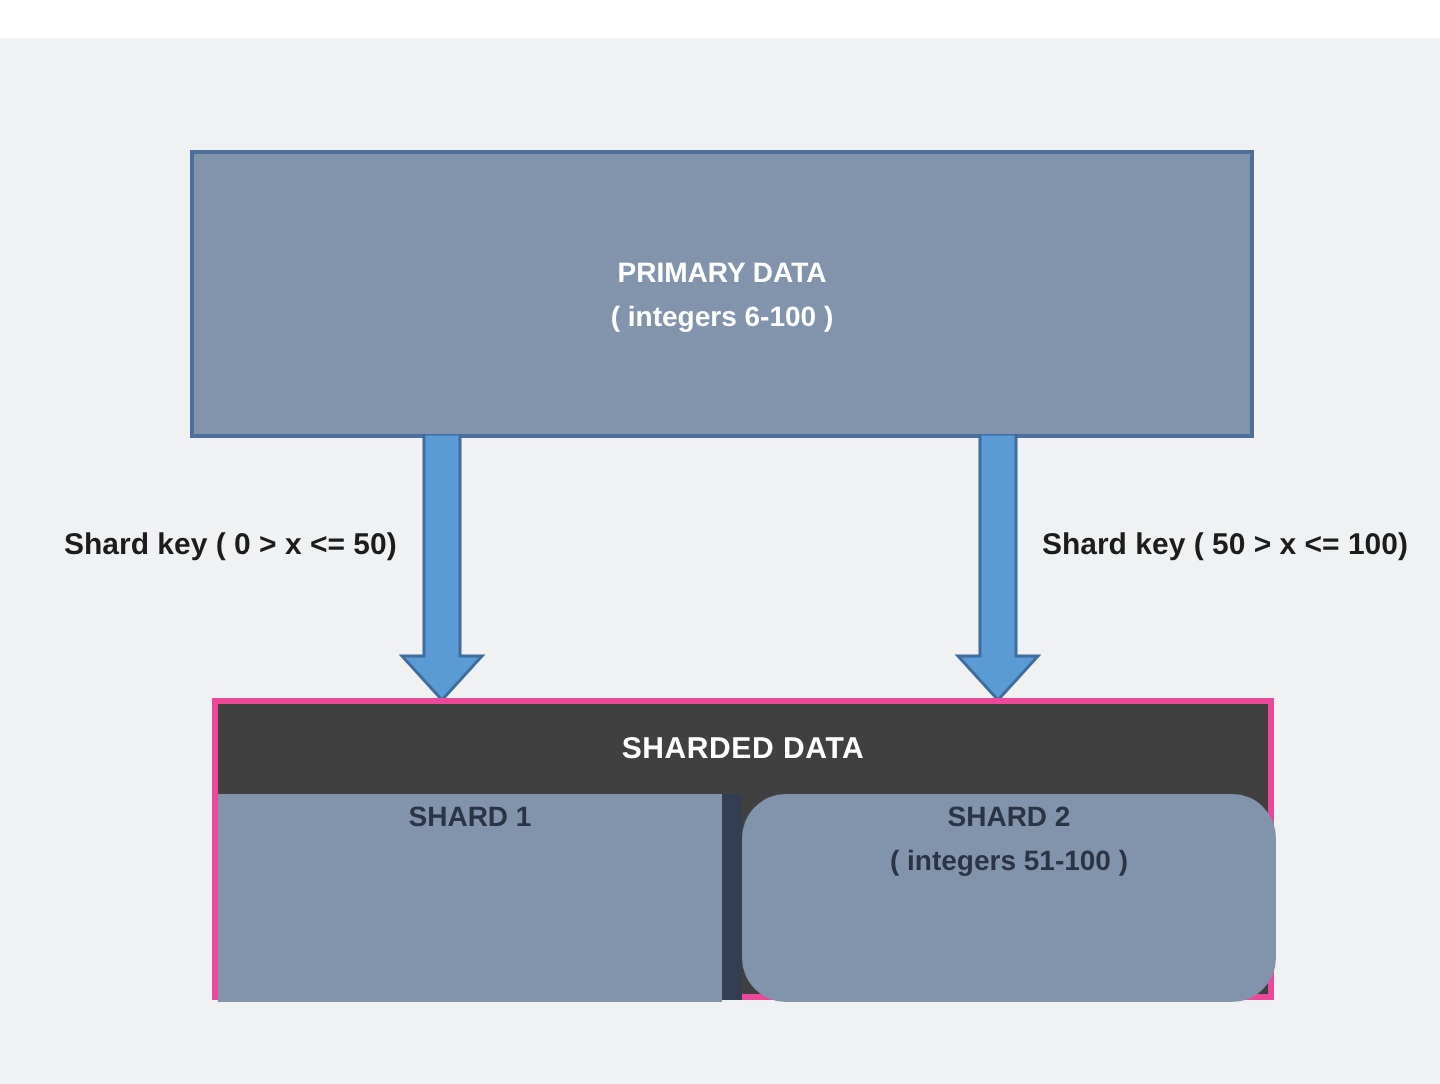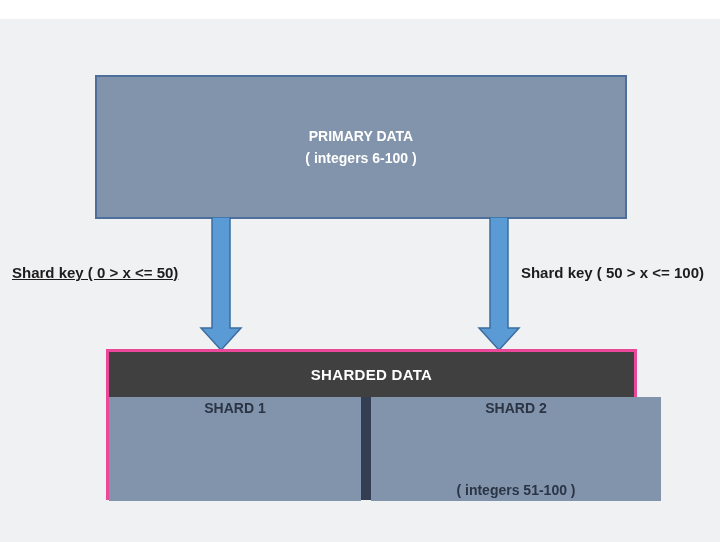--- a/index.html
+++ b/index.html
@@ -52,21 +52,21 @@
   
   .shard-key-label {
     position: absolute;
     top: 245px;
     font-size: 15px;
     font-weight: bold;
     color: #1c1c1c;
     white-space: nowrap;
     z-index: 1;
   }
-  .shard-key-left  { left: 12px; text-decoration: underline; }
+  .shard-key-left  { left: 32px; }
   .shard-key-right { right: 16px; }
 
   
   .sharded-container {
     position: absolute;
     left: 106px;
     top: 330px;
     width: 531px;
     height: 151px;
     box-sizing: border-box;
@@ -88,30 +88,30 @@
     font-size: 15px;
     letter-spacing: 0.3px;
   }
   .shard-box {
     position: absolute;
     top: 45px;
     height: 104px;
     background: #8294ac;
     display: flex;
     flex-direction: column;
-    justify-content: space-between;
+    justify-content: flex-start;
     align-items: center;
     text-align: center;
     color: #2b3444;
     font-weight: bold;
     font-size: 14px;
     line-height: 22px;
   }
   .shard-box-1 { left: 0;     width: 252px; }
-  .shard-box-2 { left: 262px; width: 290px; }
+  .shard-box-2 { left: 262px; width: 267px; border-radius: 22px; }
   .shard-divider {
     position: absolute;
     left: 252px;
     top: 45px;
     width: 10px;
     height: 103px;
     background: #333e52;
   }
 </style>
 </head>

